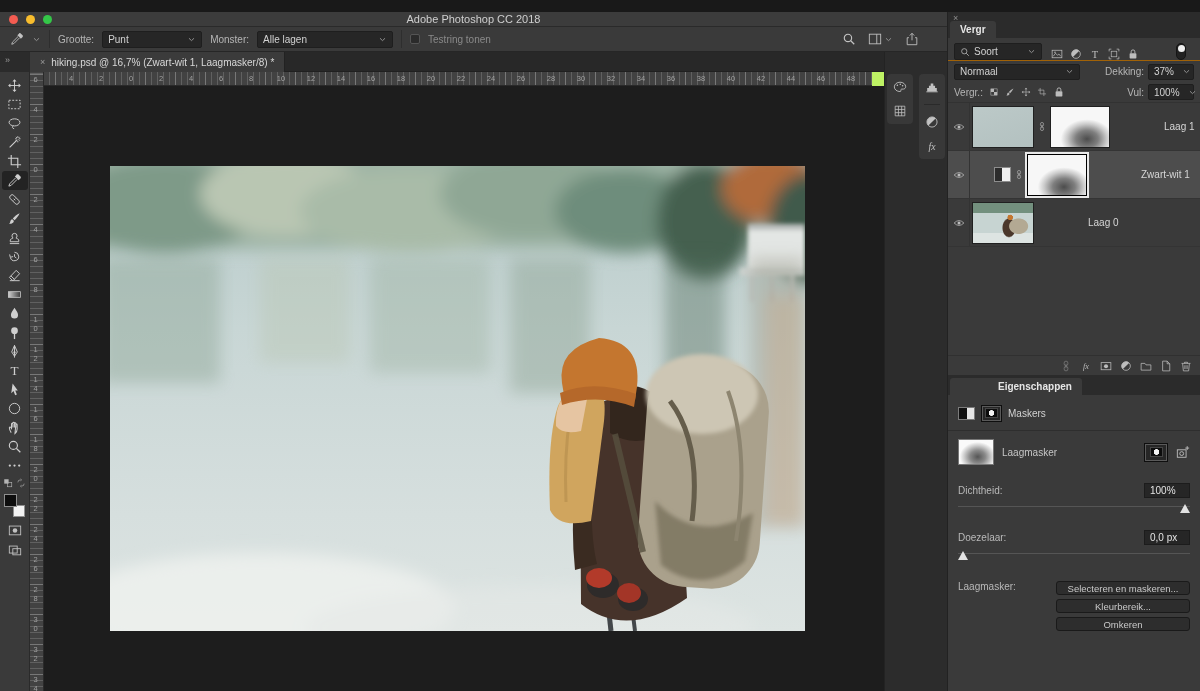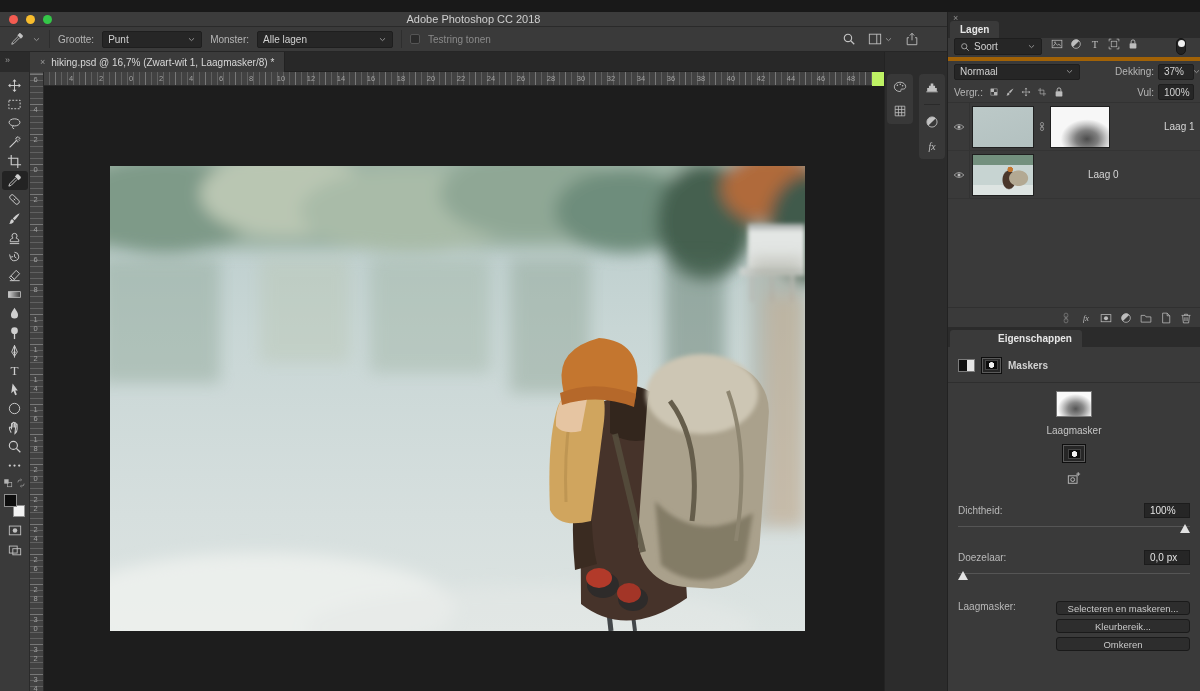--- a/index.html
+++ b/index.html
@@ -74,31 +74,31 @@
         align-items:center;gap:10px;}
   .dsep{width:16px;height:1px;background:#2a2a2a;}
   
   .rightcol{width:252px;background:#2b2b2b;display:flex;flex-direction:column;flex:none;}
   .ptabs{height:26px;background:#2b2b2b;position:relative;flex:none;}
   .pclose{position:absolute;left:5px;top:1px;color:#8f8f8f;font-size:9px;}
   .ptab{position:absolute;left:2px;bottom:0;height:17px;padding:0 10px;background:#3a3a3a;color:#e6e6e6;
         border-radius:3px 3px 0 0;display:flex;align-items:center;font-weight:bold;}
   .ptab.plain{font-weight:bold;padding-left:48px;}
   .panelbody{background:#3a3a3a;}
-  .filterrow{height:23px;display:flex;align-items:flex-start;gap:5px;padding:0 6px;border-bottom:4px solid #a16207;}
+  .filterrow{height:23px;display:flex;align-items:flex-end;gap:5px;padding:0 6px;border-bottom:1px solid #a16207;}
   .ddsoort{width:88px;height:17px;}
   .filtericons{display:flex;align-items:center;gap:7px;margin-left:4px;}
   .toggle{width:10px;height:17px;border-radius:5px;background:#222;border:1px solid #151515;position:relative;margin-left:auto;margin-right:8px;}
   .toggle::after{content:"";position:absolute;left:0.5px;top:1px;width:7px;height:7px;border-radius:50%;background:#f0f0f0;}
   .blendrow{height:21px;display:flex;align-items:center;gap:18px;padding:0 6px;}
   .ddblend{width:126px;height:16px;}
   .lockrow{height:21px;display:flex;align-items:center;gap:6px;padding:0 6px;border-bottom:1px solid #323232;}
   .lockics{display:flex;align-items:center;gap:6px;}
   .pushright{margin-left:auto;display:flex;align-items:center;gap:4px;}
-  .ddval{width:36px;height:16px;}
+  .ddval{width:46px;height:16px;}
   
   .layerslist{background:#3a3a3a;}
   .lrow{height:48px;display:flex;align-items:center;border-bottom:1px solid #343434;position:relative;}
   .lrow.selected{background:#4d4d4d;}
   .eyecell{width:22px;height:100%;display:flex;align-items:center;justify-content:center;border-right:1px solid #333;flex:none;}
   .lthumb{width:62px;height:42px;border:1px solid #202020;flex:none;margin-left:2px;}
   .t-solid{background:linear-gradient(160deg,#bcc9c8,#b3c1c0);}
   .t-photo{background:
      radial-gradient(circle 3px at 62% 36%,#c4762f 0 2.5px,rgba(0,0,0,0) 3px),
      radial-gradient(ellipse 11px 9px at 76% 58%,#b3a993 0 9px,rgba(0,0,0,0) 10px),
@@ -116,23 +116,23 @@
                justify-content:flex-end;gap:8px;padding:0 8px;}
   .layerbottom .ic12.dimic{color:#7d7d7d;}
   
   .propbody{flex:1;background:#3a3a3a;padding:6px 10px 0 10px;display:flex;flex-direction:column;}
   .masksrow{display:flex;align-items:center;gap:6px;height:24px;}
   .pmicon1{width:17px;height:13px;border:1px solid #7c7c7c;background:linear-gradient(90deg,#111 0 50%,#e6e6e6 50%);}
   .pmbox{width:21px;height:17px;background:#262626;border:1px solid #0e0e0e;box-shadow:inset 0 0 0 1px #5a5a5a;
          display:flex;align-items:center;justify-content:center;}
   .pmicon2{width:13px;height:10px;background:
      radial-gradient(circle at 50% 50%,#f2f2f2 0 2.6px,#0c0c0c 3px);border:1px solid #444;}
-  .mlabel{color:#d2d2d2;font-weight:bold;}
+  .mlabel{color:#d2d2d2;font-weight:normal;}
   .phr{height:1px;background:#2e2e2e;margin:5px -10px 8px -10px;}
-  .maskrow{display:flex;align-items:center;gap:8px;margin-bottom:18px;flex-direction:column;}
+  .maskrow{display:flex;align-items:center;gap:8px;margin-bottom:18px;}
   .propmask{width:36px;height:26px;border:1px solid #777;
      background:radial-gradient(60% 70% at 55% 70%,#555 0%,#8a8a8a 38%,#d0d0d0 68%,#fafafa 88%);}
   .maskrow .grow{flex:1;color:#c6c6c6;}
   .maskrow .pmbox{width:24px;height:19px;}
   .sgroup{margin-bottom:16px;text-align:right;}
   .srow{display:flex;align-items:center;justify-content:space-between;}
   .slabel{color:#b9b9b9;}
   .valbox{background:#262626;border:1px solid #1c1c1c;height:15px;min-width:46px;padding:0 5px;
           color:#e3e3e3;display:flex;align-items:center;}
   .slider{position:relative;height:13px;margin-top:3px;}
@@ -690,21 +690,21 @@
             </svg>
         </div>
       </div>
     </div>
   </div>
 
   <div class="rightcol">
 
     <div class="ptabs">
       <span class="pclose">×</span>
-      <span class="ptab">Lagen</span>
+      <span class="ptab">Vergr</span>
     </div>
     <div class="panelbody">
       <div class="filterrow">
         <div class="dd ddsoort">
           <svg class="ic10">
               <use href="#i-search"></use>
             </svg>
           <span>Soort</span>
           <span class="spacer"></span>
           <svg class="caret">
@@ -786,20 +786,33 @@
               <svg class="ic12">
                 <use href="#i-eye"></use>
               </svg>
             </span>
           <span class="lthumb t-solid"></span>
           <svg class="chainic">
               <use href="#i-chain"></use>
             </svg>
           <span class="maskthumb"></span>
           <span class="lname">Laag 1</span>
+        </div>
+        <div class="lrow selected">
+          <span class="eyecell">
+              <svg class="ic12">
+                <use href="#i-eye"></use>
+              </svg>
+            </span>
+          <span class="bwicon"></span>
+          <svg class="chainic">
+              <use href="#i-chain"></use>
+            </svg>
+          <span class="maskthumb selectedmask"></span>
+          <span class="lname">Zwart-wit 1</span>
         </div>
         <div class="lrow">
           <span class="eyecell">
               <svg class="ic12">
                 <use href="#i-eye"></use>
               </svg>
             </span>
           <span class="lthumb t-photo"></span>
           <span class="lname">Laag 0</span>
         </div>

